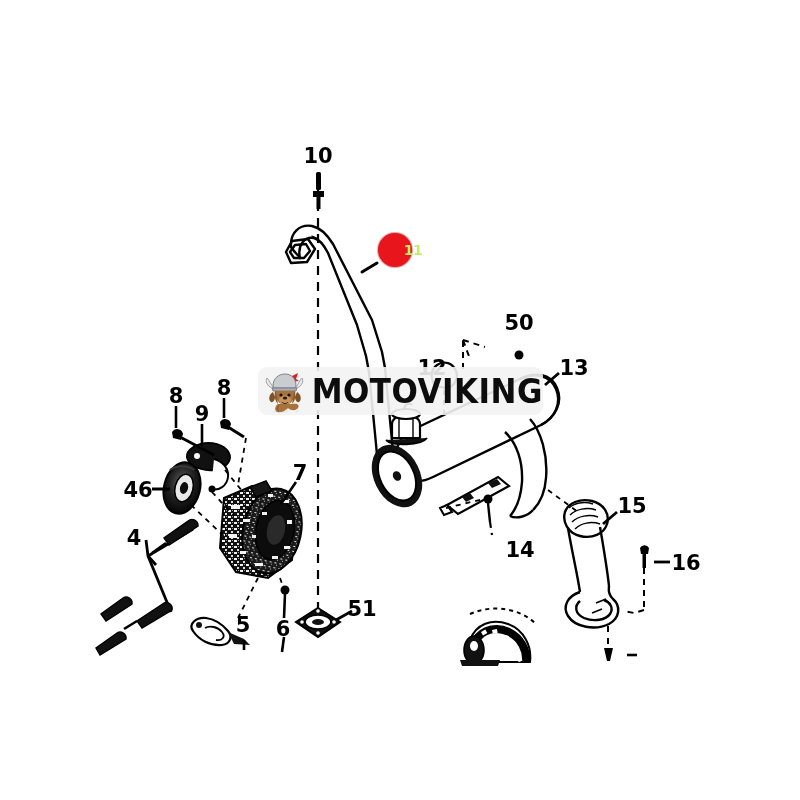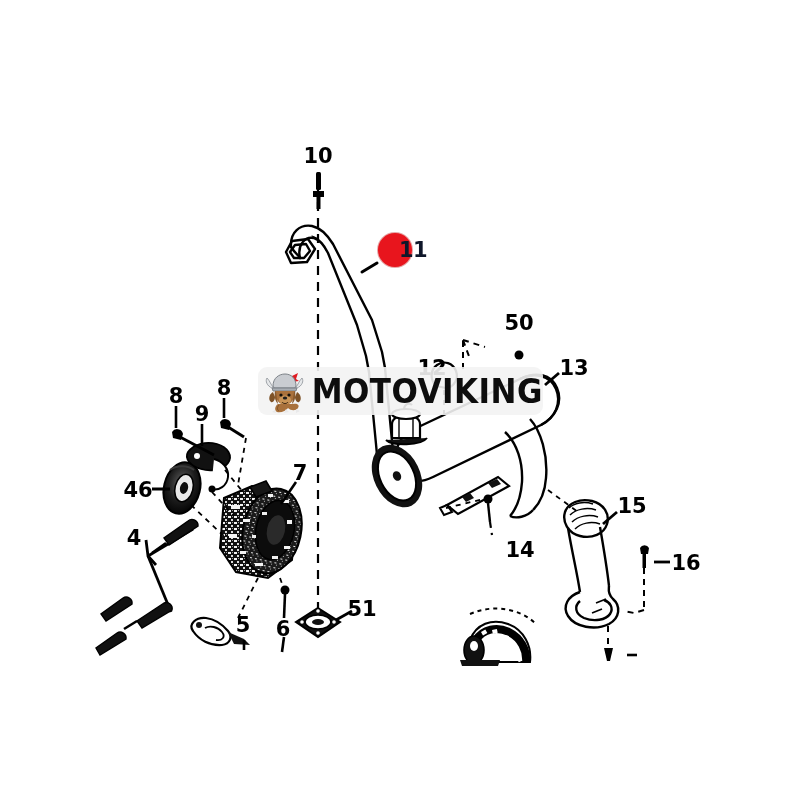--- a/index.html
+++ b/index.html
@@ -37,24 +37,24 @@
     height: 34px;
     border-radius: 50%;
     background: #e8151d;
     box-shadow: 0 0 0 1px rgba(180,0,0,0.35);
     display: flex;
     align-items: center;
     justify-content: center;
     z-index: 6;
   }
   #highlight-badge span {
-    color: #0f172a;
+    color: #bef264;
     font-family: "DejaVu Sans", sans-serif;
     font-weight: bold;
-    font-size: 21px;
+    font-size: 14px;
     line-height: 1;
     letter-spacing: -0.5px;
     margin-left: 36px;
   }
   
   #watermark {
     position: absolute;
     left: 258px;
     top: 367px;
     width: 285px;

